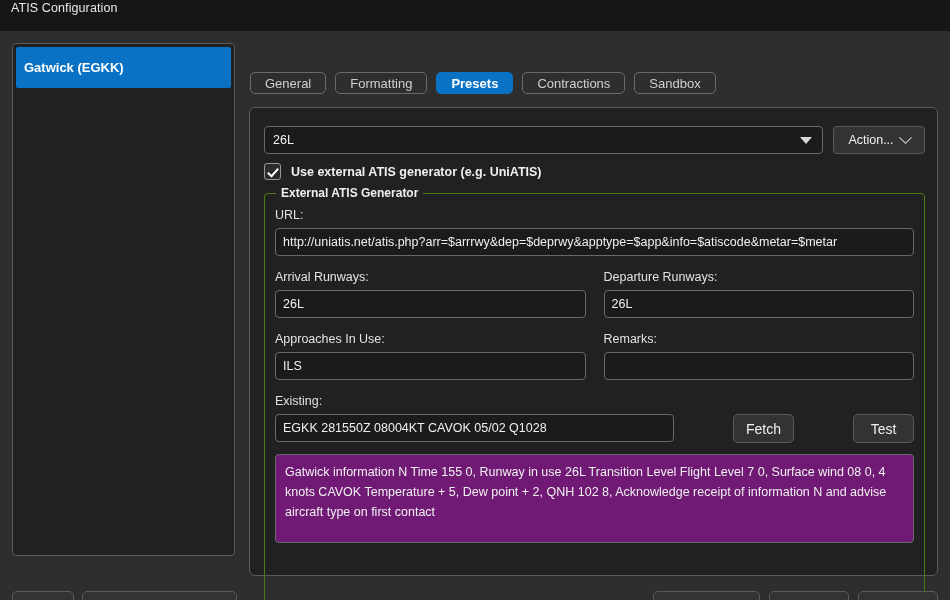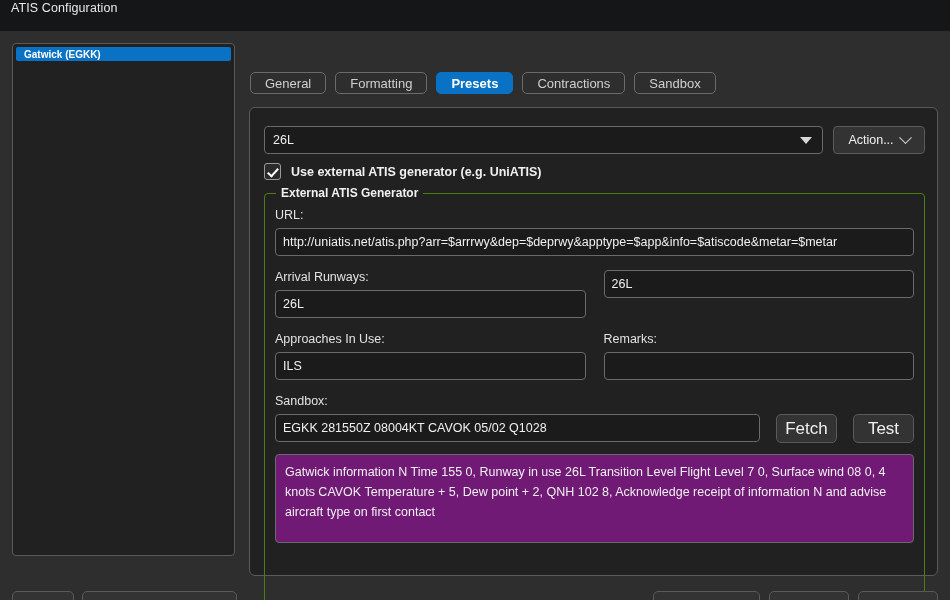--- a/index.html
+++ b/index.html
@@ -38,25 +38,25 @@
   }
   #preset-list {
     width: 223px; height: 513px;
     background: #212121;
     border: 1px solid #5a5a5a;
     border-radius: 4px;
     padding: 3px;
     overflow: hidden;
   }
   .list-item {
-    height: 14px;
+    height: 41px;
     display: flex;
     align-items: center;
     padding: 0 8px;
-    font-size: 10px;
+    font-size: 13px;
     color: #e8e8e8;
     border-radius: 2px;
   }
   .list-item.selected {
     background: #0a72c4;
     color: #ffffff;
     font-weight: bold;
   }
   #sidebar-buttons {
     position: absolute;
@@ -236,23 +236,24 @@
   .row-gap { margin-top: 14px; }
 
   .sandbox-row { display: flex; gap: 16px; }
   .sandbox-row .input { flex: 1; }
   .sb-btn {
     width: 61px; height: 29px;
     background: #333333;
     border: 1px solid #5a5a5a;
     border-radius: 5px;
     color: #f0f0f0;
-    font-size: 17px;
+    font-size: 14px;
     display: flex; align-items: center; justify-content: center;
     cursor: pointer;
+    margin-left: 43px;
   }
   #atis-output {
     margin-top: 11px;
     height: 89px;
     background: #701a75;
     border: 1px solid #6a6a6a;
     border-radius: 4px;
     color: #f0f0f0;
     font-size: 12.5px;
     line-height: 20px;
@@ -321,37 +322,38 @@
       <div class="gb-inner">
         <div class="field-label">URL:</div>
         <div class="input">http://uniatis.net/atis.php?arr=$arrrwy&amp;dep=$deprwy&amp;apptype=$app&amp;info=$atiscode&amp;metar=$metar</div>
 
         <div class="grid2 row-gap">
           <div>
             <div class="field-label">Arrival Runways:</div>
             <div class="input">26L</div>
           </div>
           <div>
+            <div class="field-label">Departure Runways:</div>
             <div class="input">26L</div>
           </div>
         </div>
 
         <div class="grid2 row-gap">
           <div>
             <div class="field-label">Approaches In Use:</div>
             <div class="input">ILS</div>
           </div>
           <div>
             <div class="field-label">Remarks:</div>
             <div class="input"></div>
           </div>
         </div>
 
         <div class="row-gap">
-          <div class="field-label">Sandbox:</div>
+          <div class="field-label">Existing:</div>
           <div class="sandbox-row">
             <div class="input">EGKK 281550Z 08004KT CAVOK 05/02 Q1028</div>
             <div class="sb-btn">Fetch</div>
             <div class="sb-btn">Test</div>
           </div>
         </div>
 
         <div id="atis-output">Gatwick information N Time 155 0, Runway in use 26L Transition Level Flight Level 7 0, Surface wind 08 0, 4 knots CAVOK Temperature + 5, Dew point + 2, QNH 102 8, Acknowledge receipt of information N and advise aircraft type on first contact</div>
       </div>
     </div>

